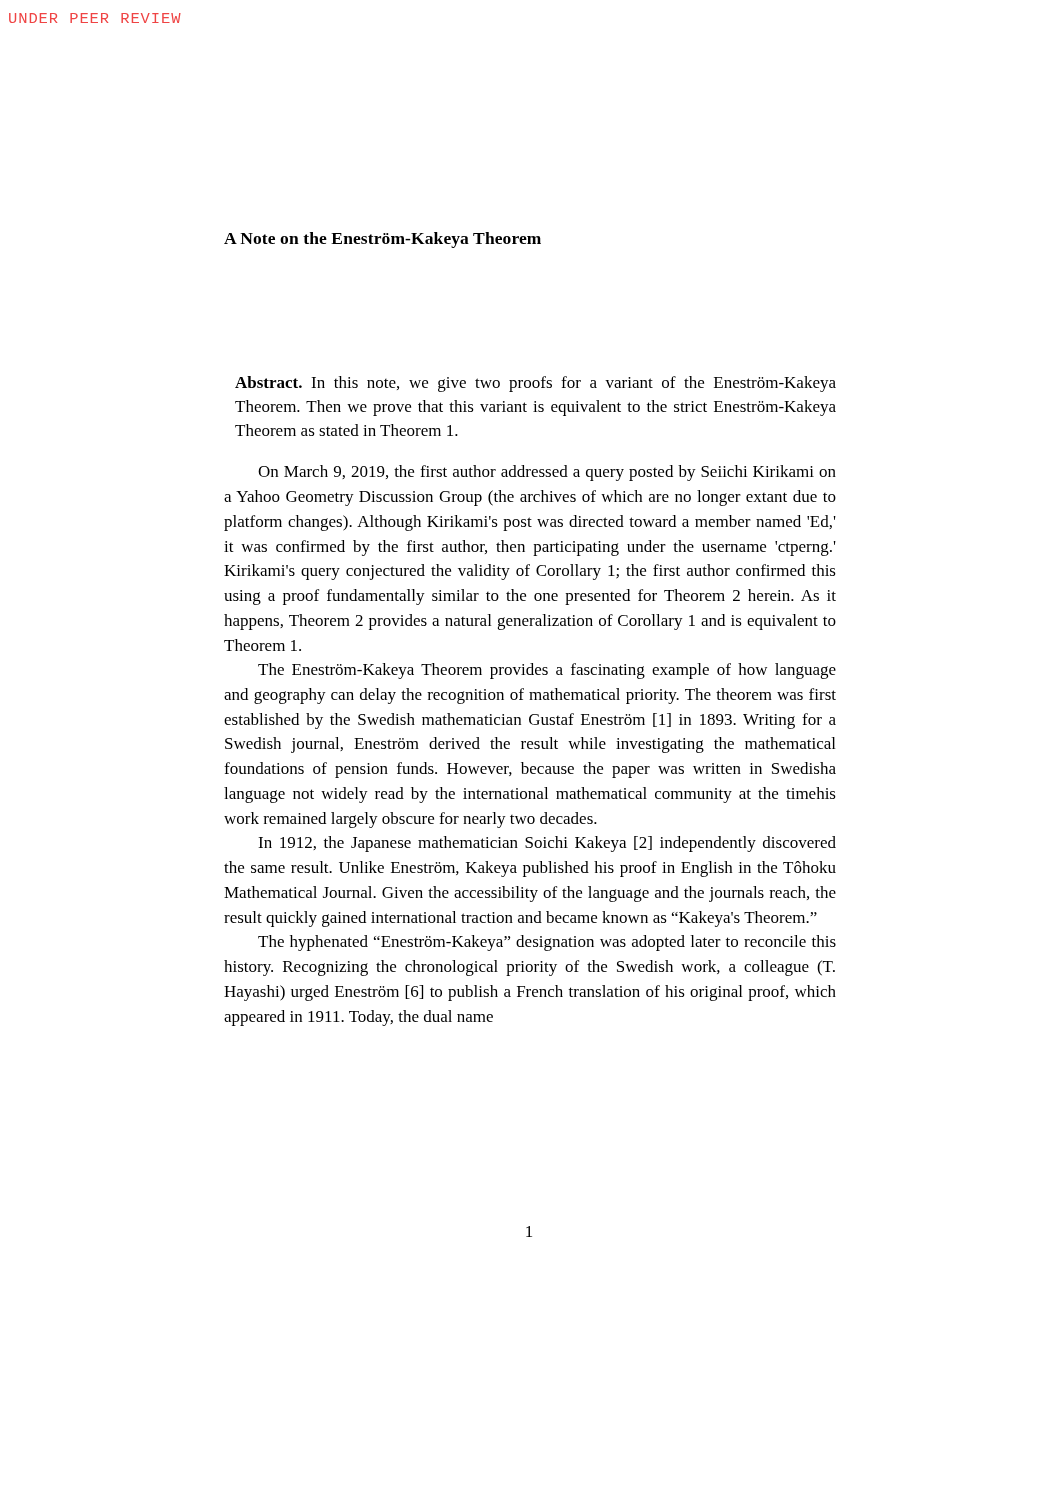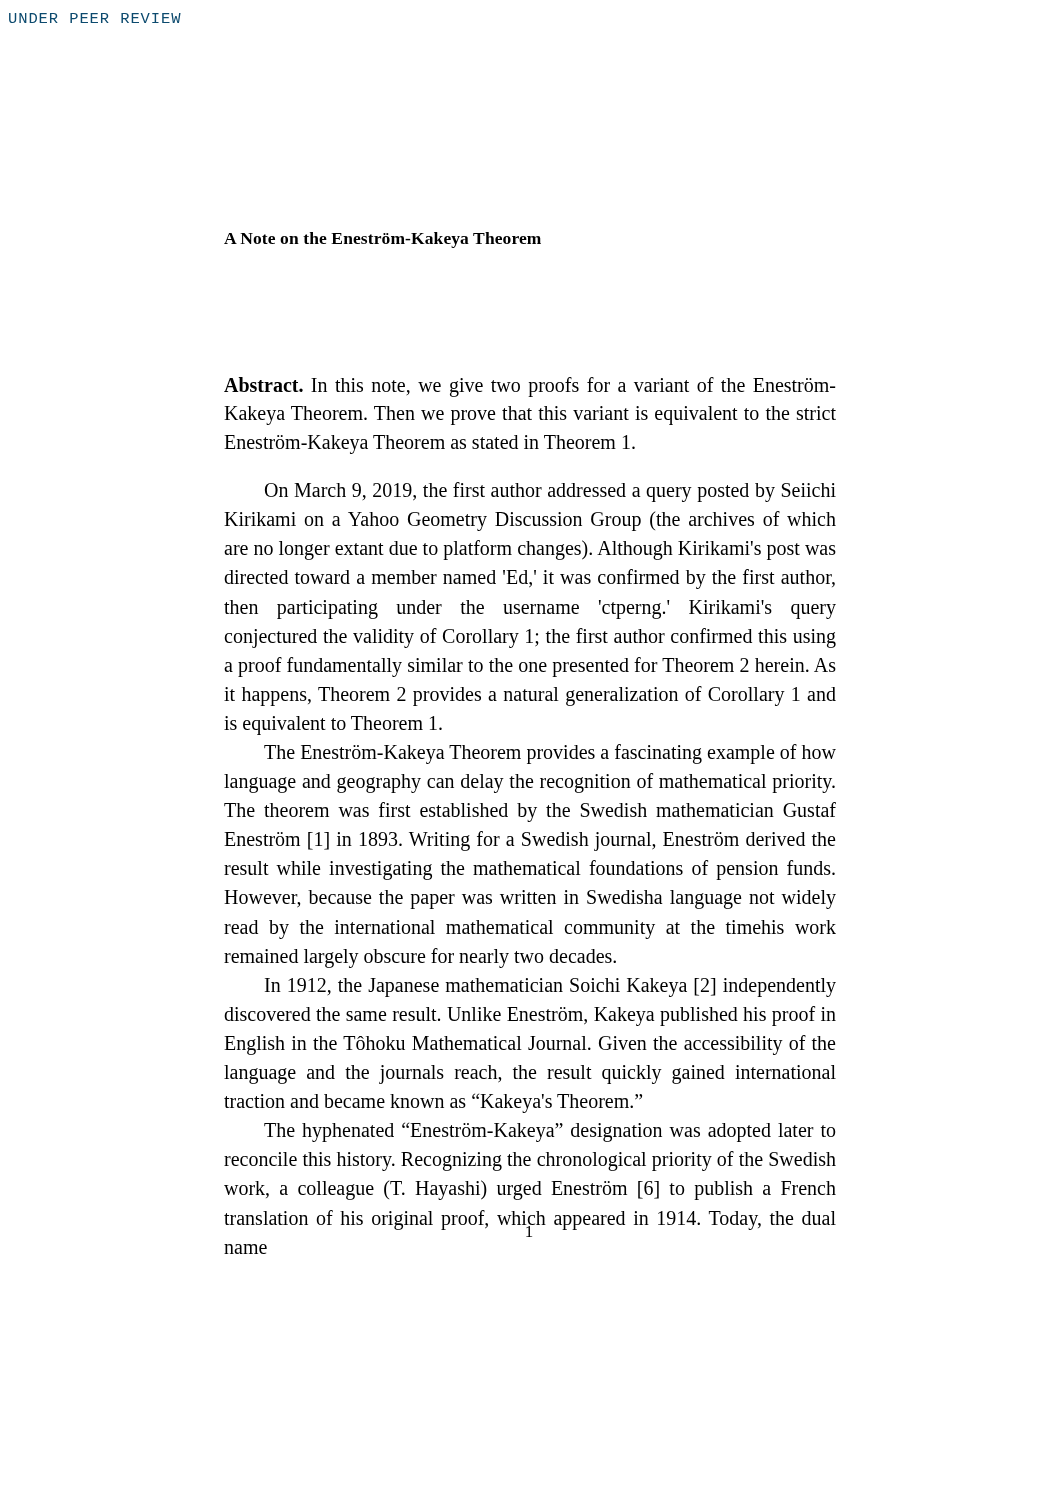--- a/index.html
+++ b/index.html
@@ -16,51 +16,52 @@
     font-family: "Liberation Serif", serif;
     color: #000000;
   }
   .peer-review {
     position: absolute;
     top: 10px;
     left: 8px;
     font-family: "Liberation Mono", monospace;
     font-size: 15.5px;
     letter-spacing: 0.9px;
-    color: #0c4a6e;
+    color: #ef4444;
   }
   .content {
     position: absolute;
     left: 224px;
     top: 0;
     width: 612px;
   }
   .title {
     margin-top: 228px;
     font-weight: bold;
     font-size: 17.5px;
     letter-spacing: 0.1px;
   }
   .abstract {
     margin-top: 122px;
-    font-size: 20px;
+    font-size: 17px;
     line-height: 1.42;
     text-align: justify;
     text-justify: inter-word;
+    margin-left: 11px;
   }
   .abstract .lead {
     font-weight: bold;
   }
   .section-head {
     margin-top: 62px;
     font-weight: bold;
     font-size: 17px;
   }
   .body-par {
-    font-size: 20px;
+    font-size: 17px;
     line-height: 1.455;
     text-align: justify;
     text-justify: inter-word;
     text-indent: 2.0em;
     margin: 0;
   }
   .body-par.first {
     margin-top: 11px;
   }
   .page-number {
@@ -82,19 +83,19 @@
   <div class="content">
 
     <div class="title">A Note on the Eneström-Kakeya Theorem</div>
 
     <p class="abstract"><span class="lead">Abstract.</span><span> In this note, we give two proofs for a variant of the Eneström-Kakeya Theorem. Then we prove that this variant is equivalent to the strict Eneström-Kakeya Theorem as stated in Theorem 1.</span></p>
 
 
     <p class="body-par first">On March 9, 2019, the first author addressed a query posted by Seiichi Kirikami on a Yahoo Geometry Discussion Group (the archives of which are no longer extant due to platform changes). Although Kirikami's post was directed toward a member named 'Ed,' it was confirmed by the first author, then participating under the username 'ctperng.' Kirikami's query conjectured the validity of Corollary 1; the first author confirmed this using a proof fundamentally similar to the one presented for Theorem 2 herein. As it happens, Theorem 2 provides a natural generalization of Corollary 1 and is equivalent to Theorem 1.</p>
     <p class="body-par">The Eneström-Kakeya Theorem provides a fascinating example of how language and geography can delay the recognition of mathematical priority. The theorem was first established by the Swedish mathematician Gustaf Eneström [1] in 1893. Writing for a Swedish journal, Eneström derived the result while investigating the mathematical foundations of pension funds. However, because the paper was written in Swedisha language not widely read by the international mathematical community at the timehis work remained largely obscure for nearly two decades.</p>
     <p class="body-par">In 1912, the Japanese mathematician Soichi Kakeya [2] independently discovered the same result. Unlike Eneström, Kakeya published his proof in English in the Tôhoku Mathematical Journal. Given the accessibility of the language and the journals reach, the result quickly gained international traction and became known as “Kakeya's Theorem.”</p>
-    <p class="body-par">The hyphenated “Eneström-Kakeya” designation was adopted later to reconcile this history. Recognizing the chronological priority of the Swedish work, a colleague (T. Hayashi) urged Eneström [6] to publish a French translation of his original proof, which appeared in 1914. Today, the dual name</p>
+    <p class="body-par">The hyphenated “Eneström-Kakeya” designation was adopted later to reconcile this history. Recognizing the chronological priority of the Swedish work, a colleague (T. Hayashi) urged Eneström [6] to publish a French translation of his original proof, which appeared in 1911. Today, the dual name</p>
 
   </div>
 
   <div class="page-number">1</div>
 
 </div>
 
 </body></html>

